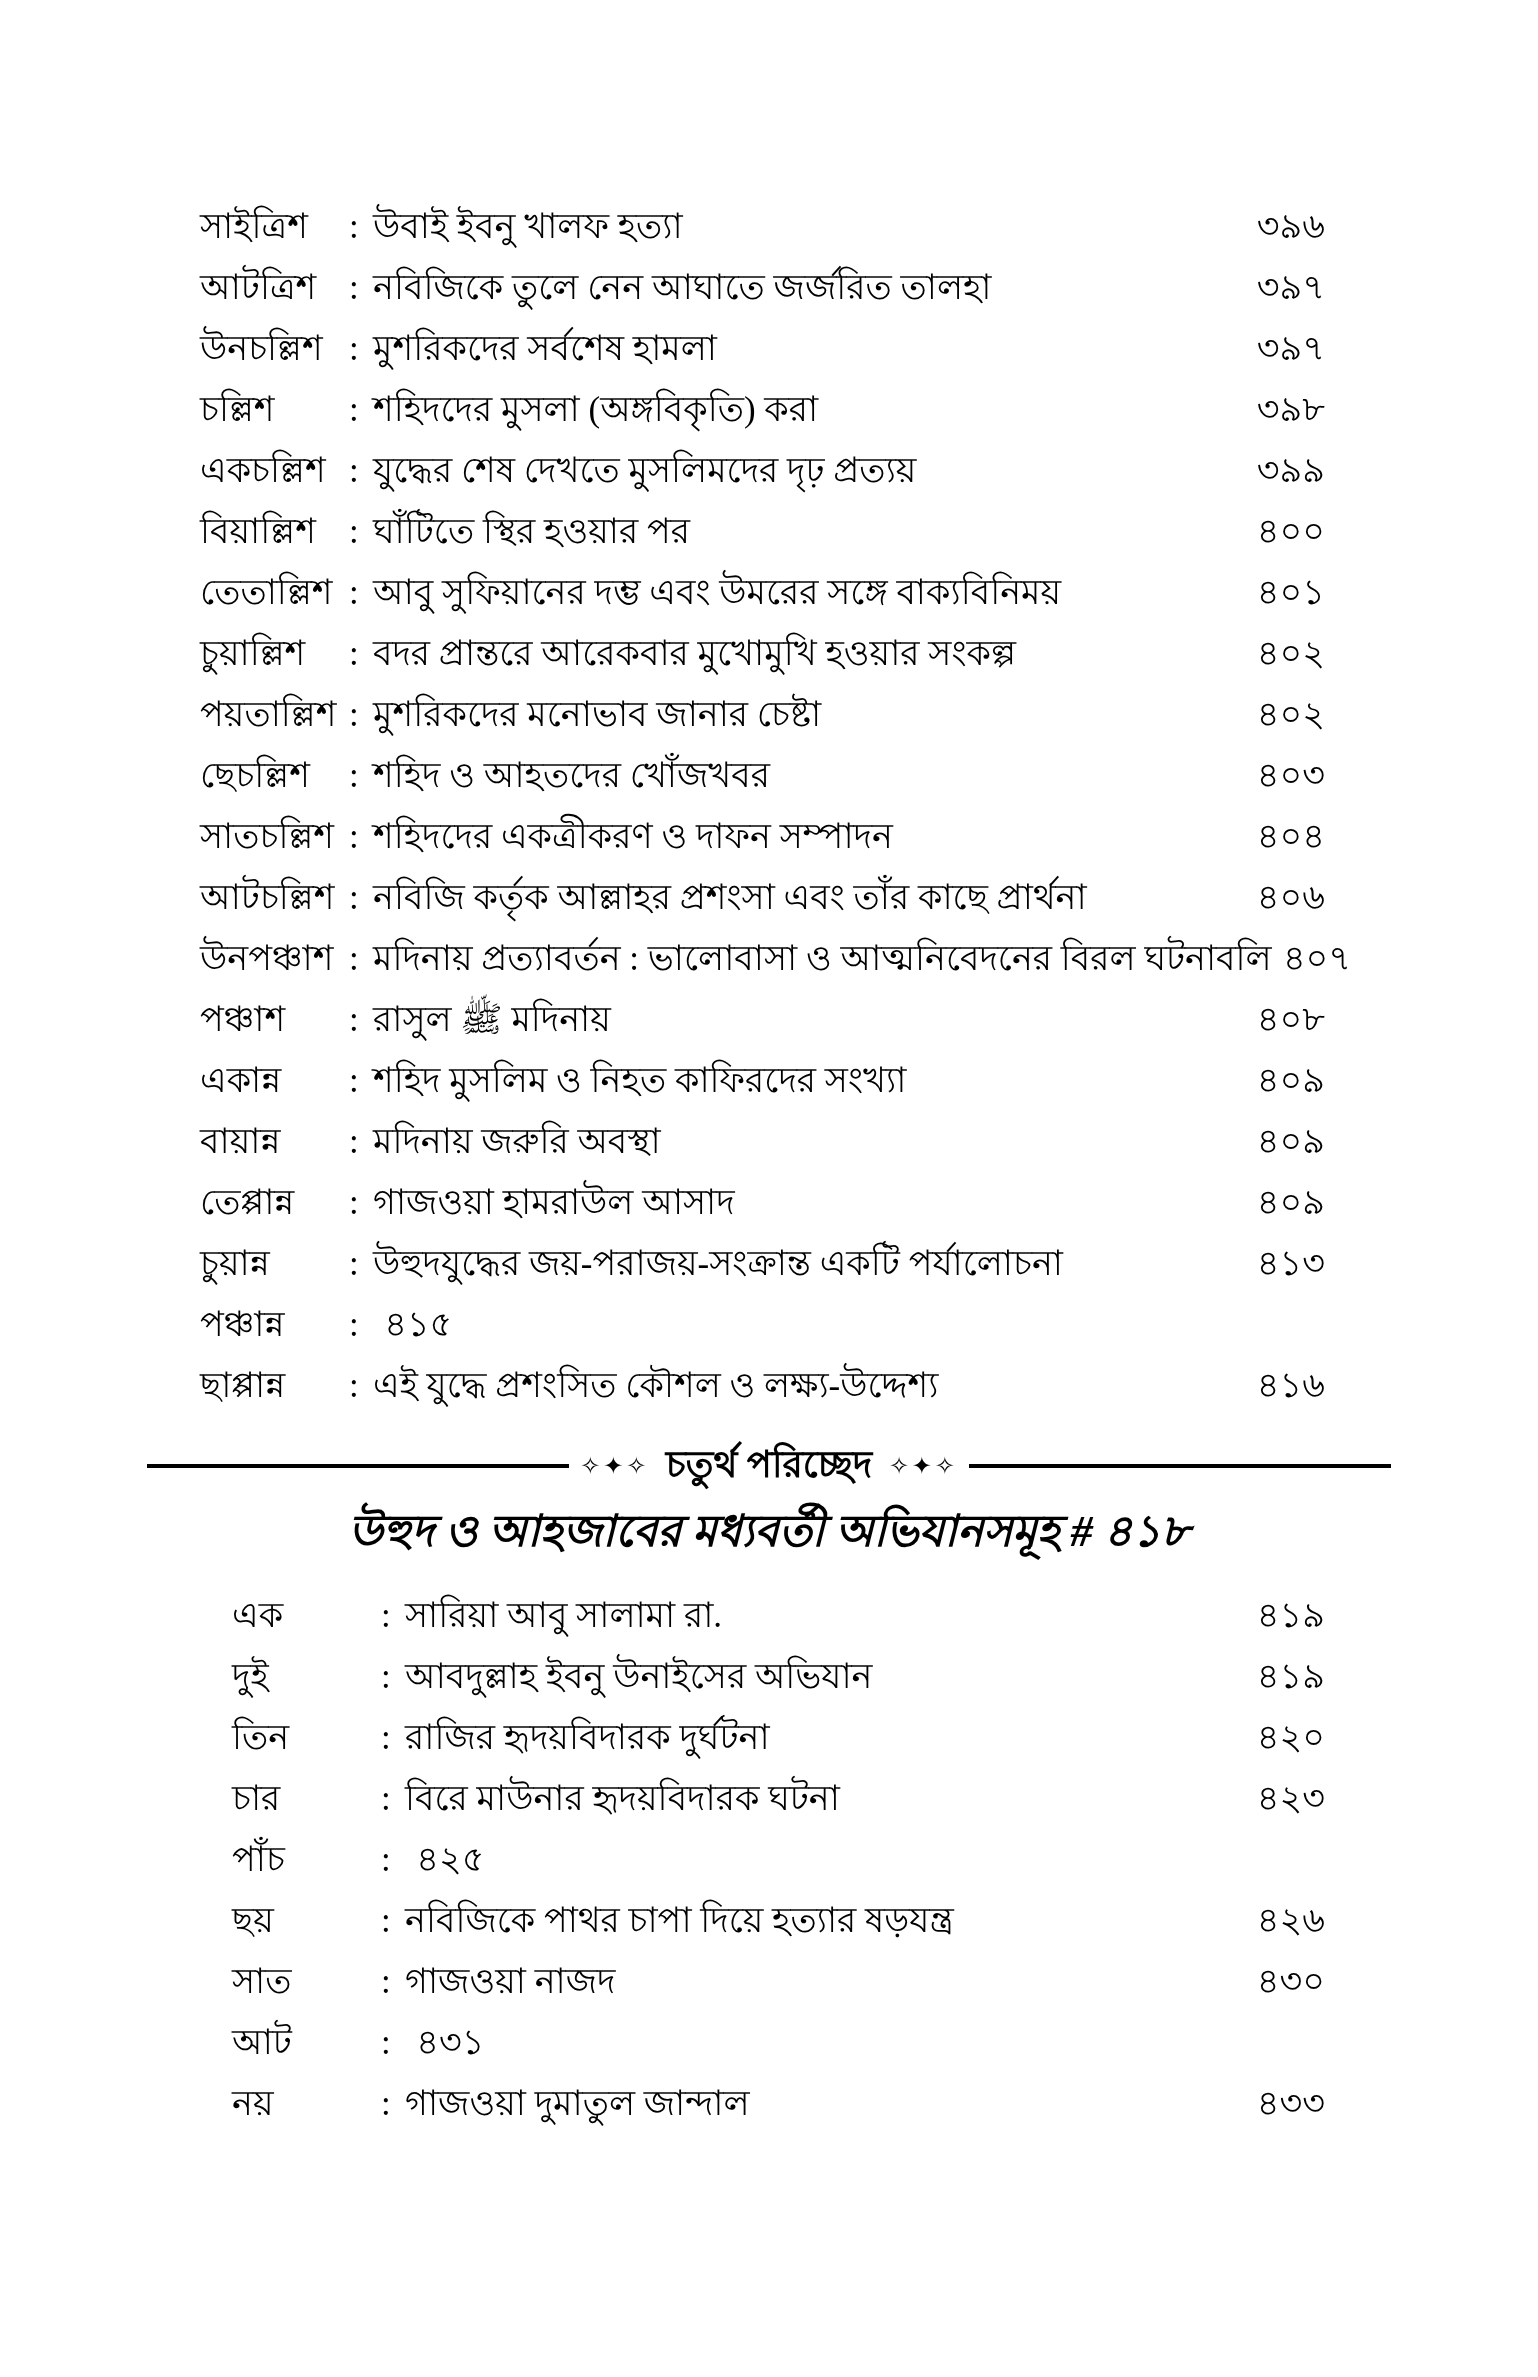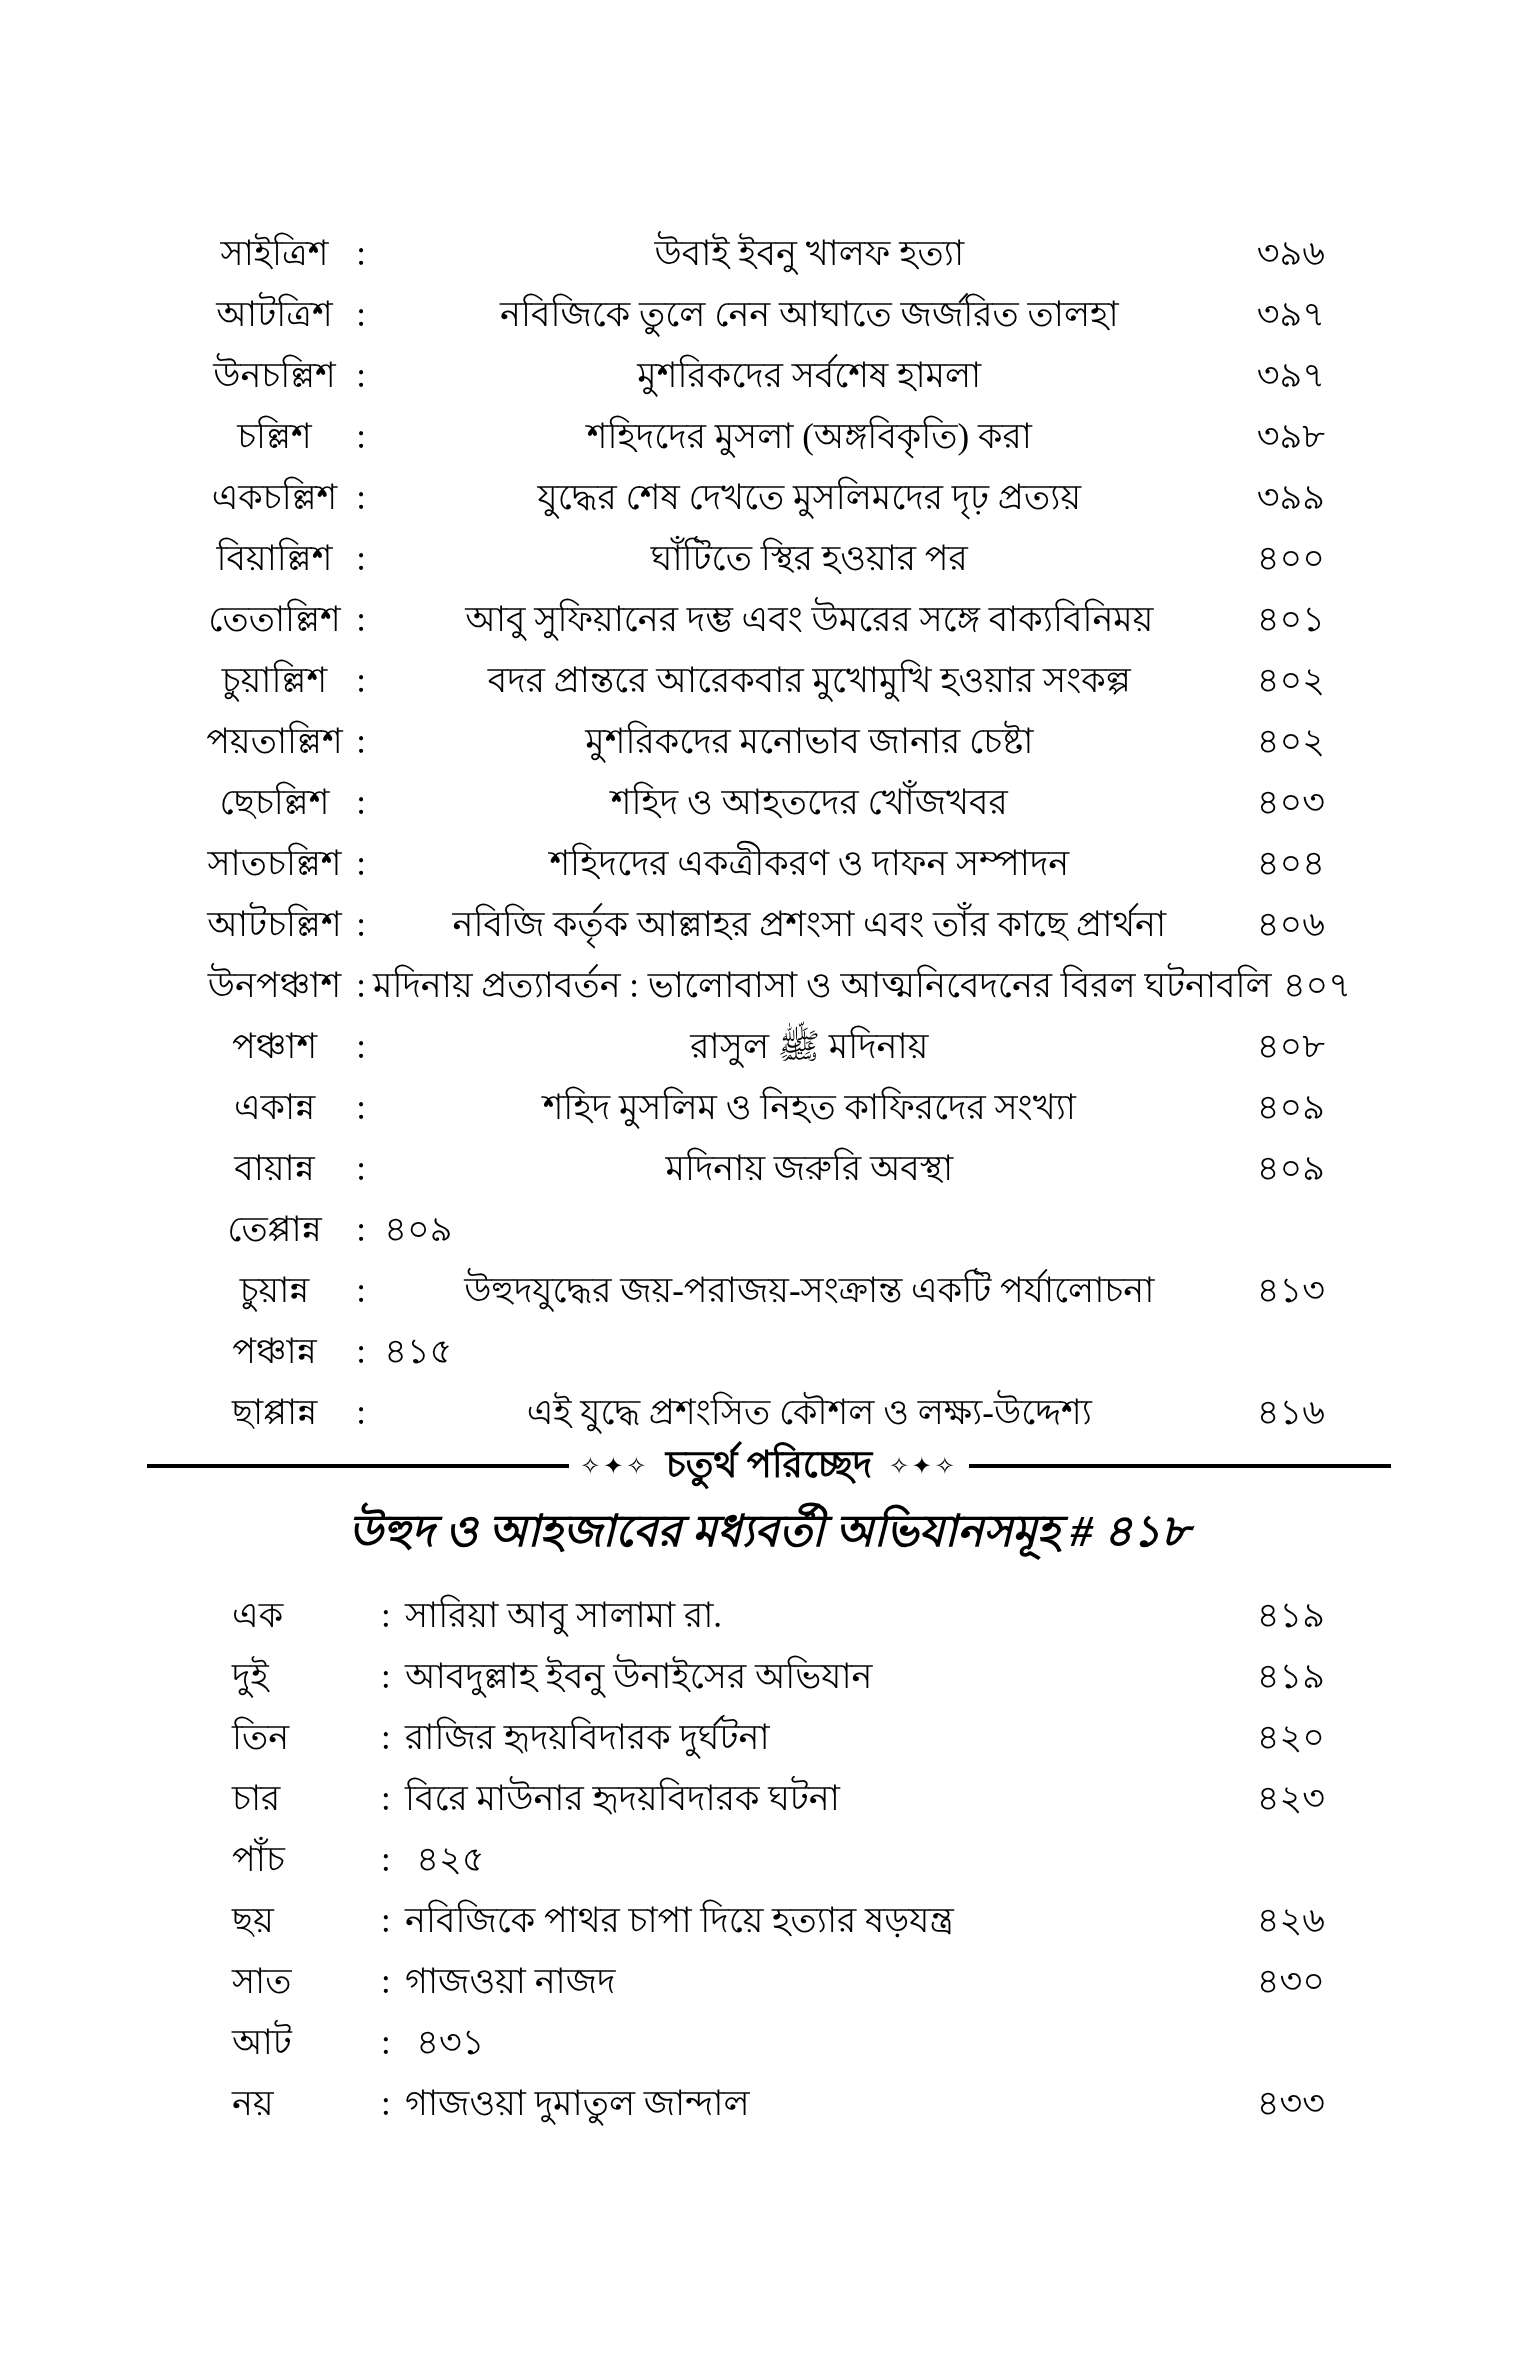--- a/index.html
+++ b/index.html
@@ -14,21 +14,21 @@
     background: #ffffff;
     color: #000000;
     font-family: "Liberation Serif", "DejaVu Serif", serif;
     overflow: hidden;
   }
   .toc-list {
     position: absolute;
     left: 200px;
     right: 213px;
   }
-  #toc1 { top: 223px; text-align: center; }
+  #toc1 { top: 196px; }
   #toc2 { top: 1585px; margin-left: 32px; }
   .toc-row {
     display: flex;
     align-items: baseline;
     height: 61px;
     line-height: 61px;
     font-size: 35px;
     white-space: nowrap;
   }
   .lbl  { min-width: 149px; flex: none; }
@@ -174,20 +174,21 @@
       </div>
       <div class="toc-row">
         <span class="lbl">বায়ান্ন</span>
         <span class="sep">:</span>
         <span class="ttl">মদিনায় জরুরি অবস্থা</span>
         <span class="pg">৪০৯</span>
       </div>
       <div class="toc-row">
         <span class="lbl">তেপ্পান্ন</span>
         <span class="sep">:</span>
+        <span class="ttl">গাজওয়া হামরাউল আসাদ</span>
         <span class="pg">৪০৯</span>
       </div>
       <div class="toc-row">
         <span class="lbl">চুয়ান্ন</span>
         <span class="sep">:</span>
         <span class="ttl">উহুদযুদ্ধের জয়-পরাজয়-সংক্রান্ত একটি পর্যালোচনা</span>
         <span class="pg">৪১৩</span>
       </div>
       <div class="toc-row">
         <span class="lbl">পঞ্চান্ন</span>

